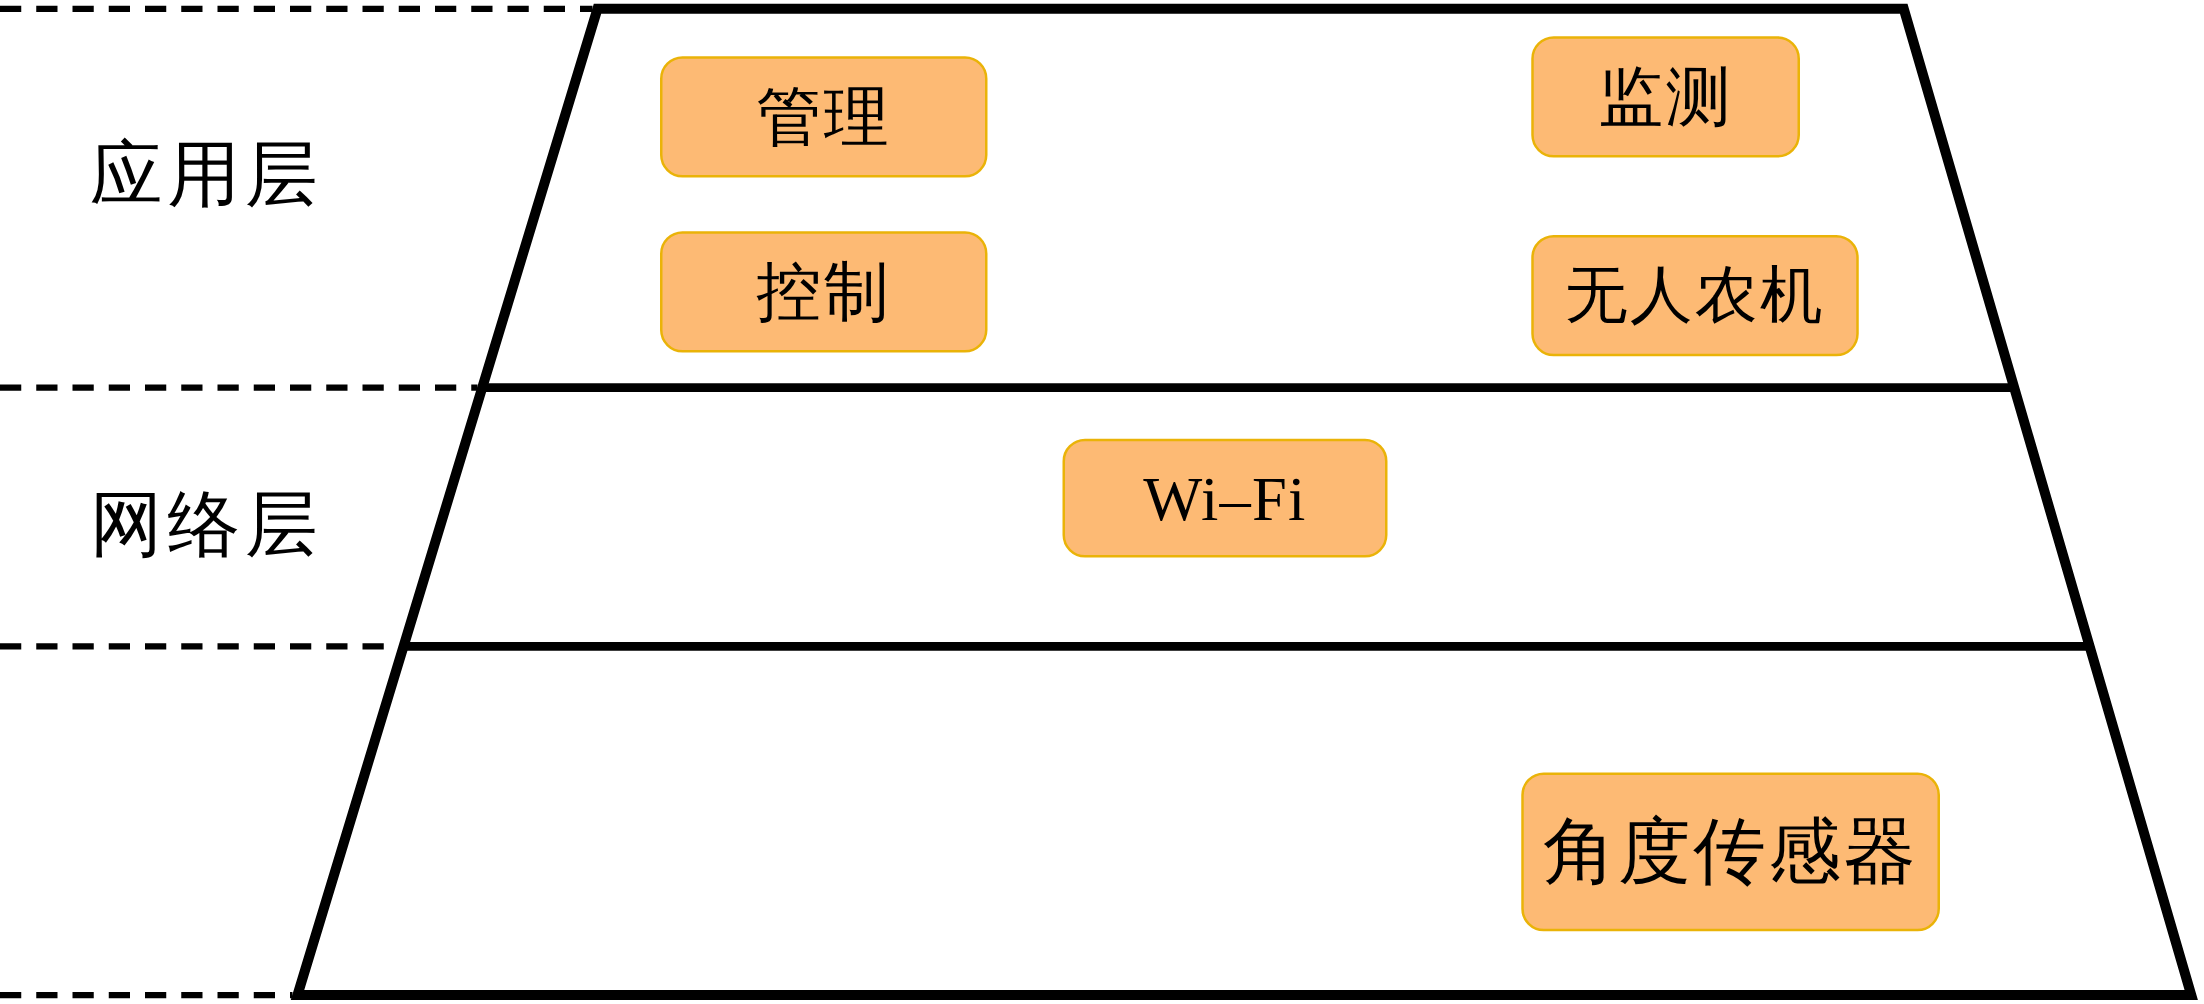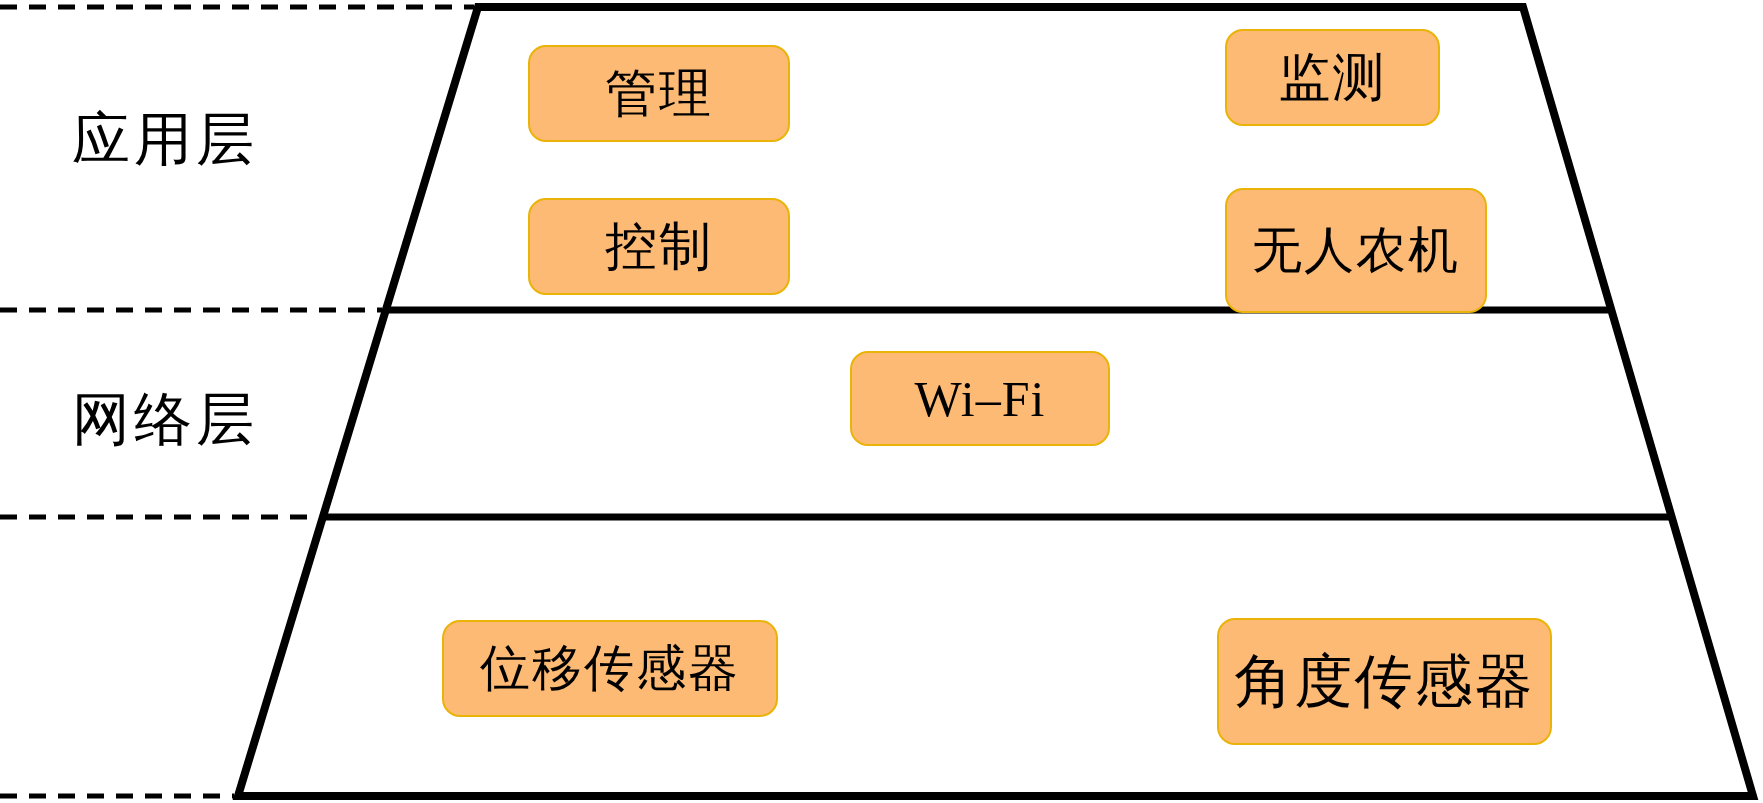--- a/index.html
+++ b/index.html
@@ -42,22 +42,22 @@
     display: flex;
     align-items: center;
     justify-content: center;
     font-size: 52px;
     letter-spacing: 2px;
     white-space: nowrap;
   }
   
   .box-manage   { left: 528px;  top: 45px;  width: 262px; height: 97px; }
   .box-monitor  { left: 1225px; top: 29px;  width: 215px; height: 97px; }
-  .box-control  { left: 528px;  top: 185px; width: 262px; height: 97px; margin-top: 13px; }
-  .box-machine  { left: 1225px; top: 188px; width: 262px; height: 125px; font-size: 50px; }
+  .box-control  { left: 528px;  top: 185px; width: 262px; height: 97px; }
+  .box-machine  { left: 1225px; top: 188px; width: 262px; height: 97px; font-size: 50px; }
   
   .box-wifi     { left: 850px;  top: 351px; width: 260px; height: 95px; font-size: 50px; letter-spacing: 1px; }
   
   .box-disp     { left: 442px;  top: 620px; width: 336px; height: 97px; font-size: 50px; }
   .box-angle    { left: 1217px; top: 618px; width: 335px; height: 127px; font-size: 58px; }
 
   .label-app  { left: 5px; top: 140px; }
   .label-net  { left: 5px; top: 420px; }
   .label-sens { left: 5px; top: 660px; }
 </style>
@@ -82,16 +82,15 @@
   <div class="layer-label label-app">应用层</div>
   <div class="layer-label label-net">网络层</div>
 
   <div class="node-box box-manage">管理</div>
   <div class="node-box box-monitor">监测</div>
   <div class="node-box box-control">控制</div>
   <div class="node-box box-machine">无人农机</div>
 
   <div class="node-box box-wifi">Wi–Fi</div>
 
-  <div class="node-box box-disp">位移传感器</div>
   <div class="node-box box-angle">角度传感器</div>
 
 </div>
 
 </body></html>

